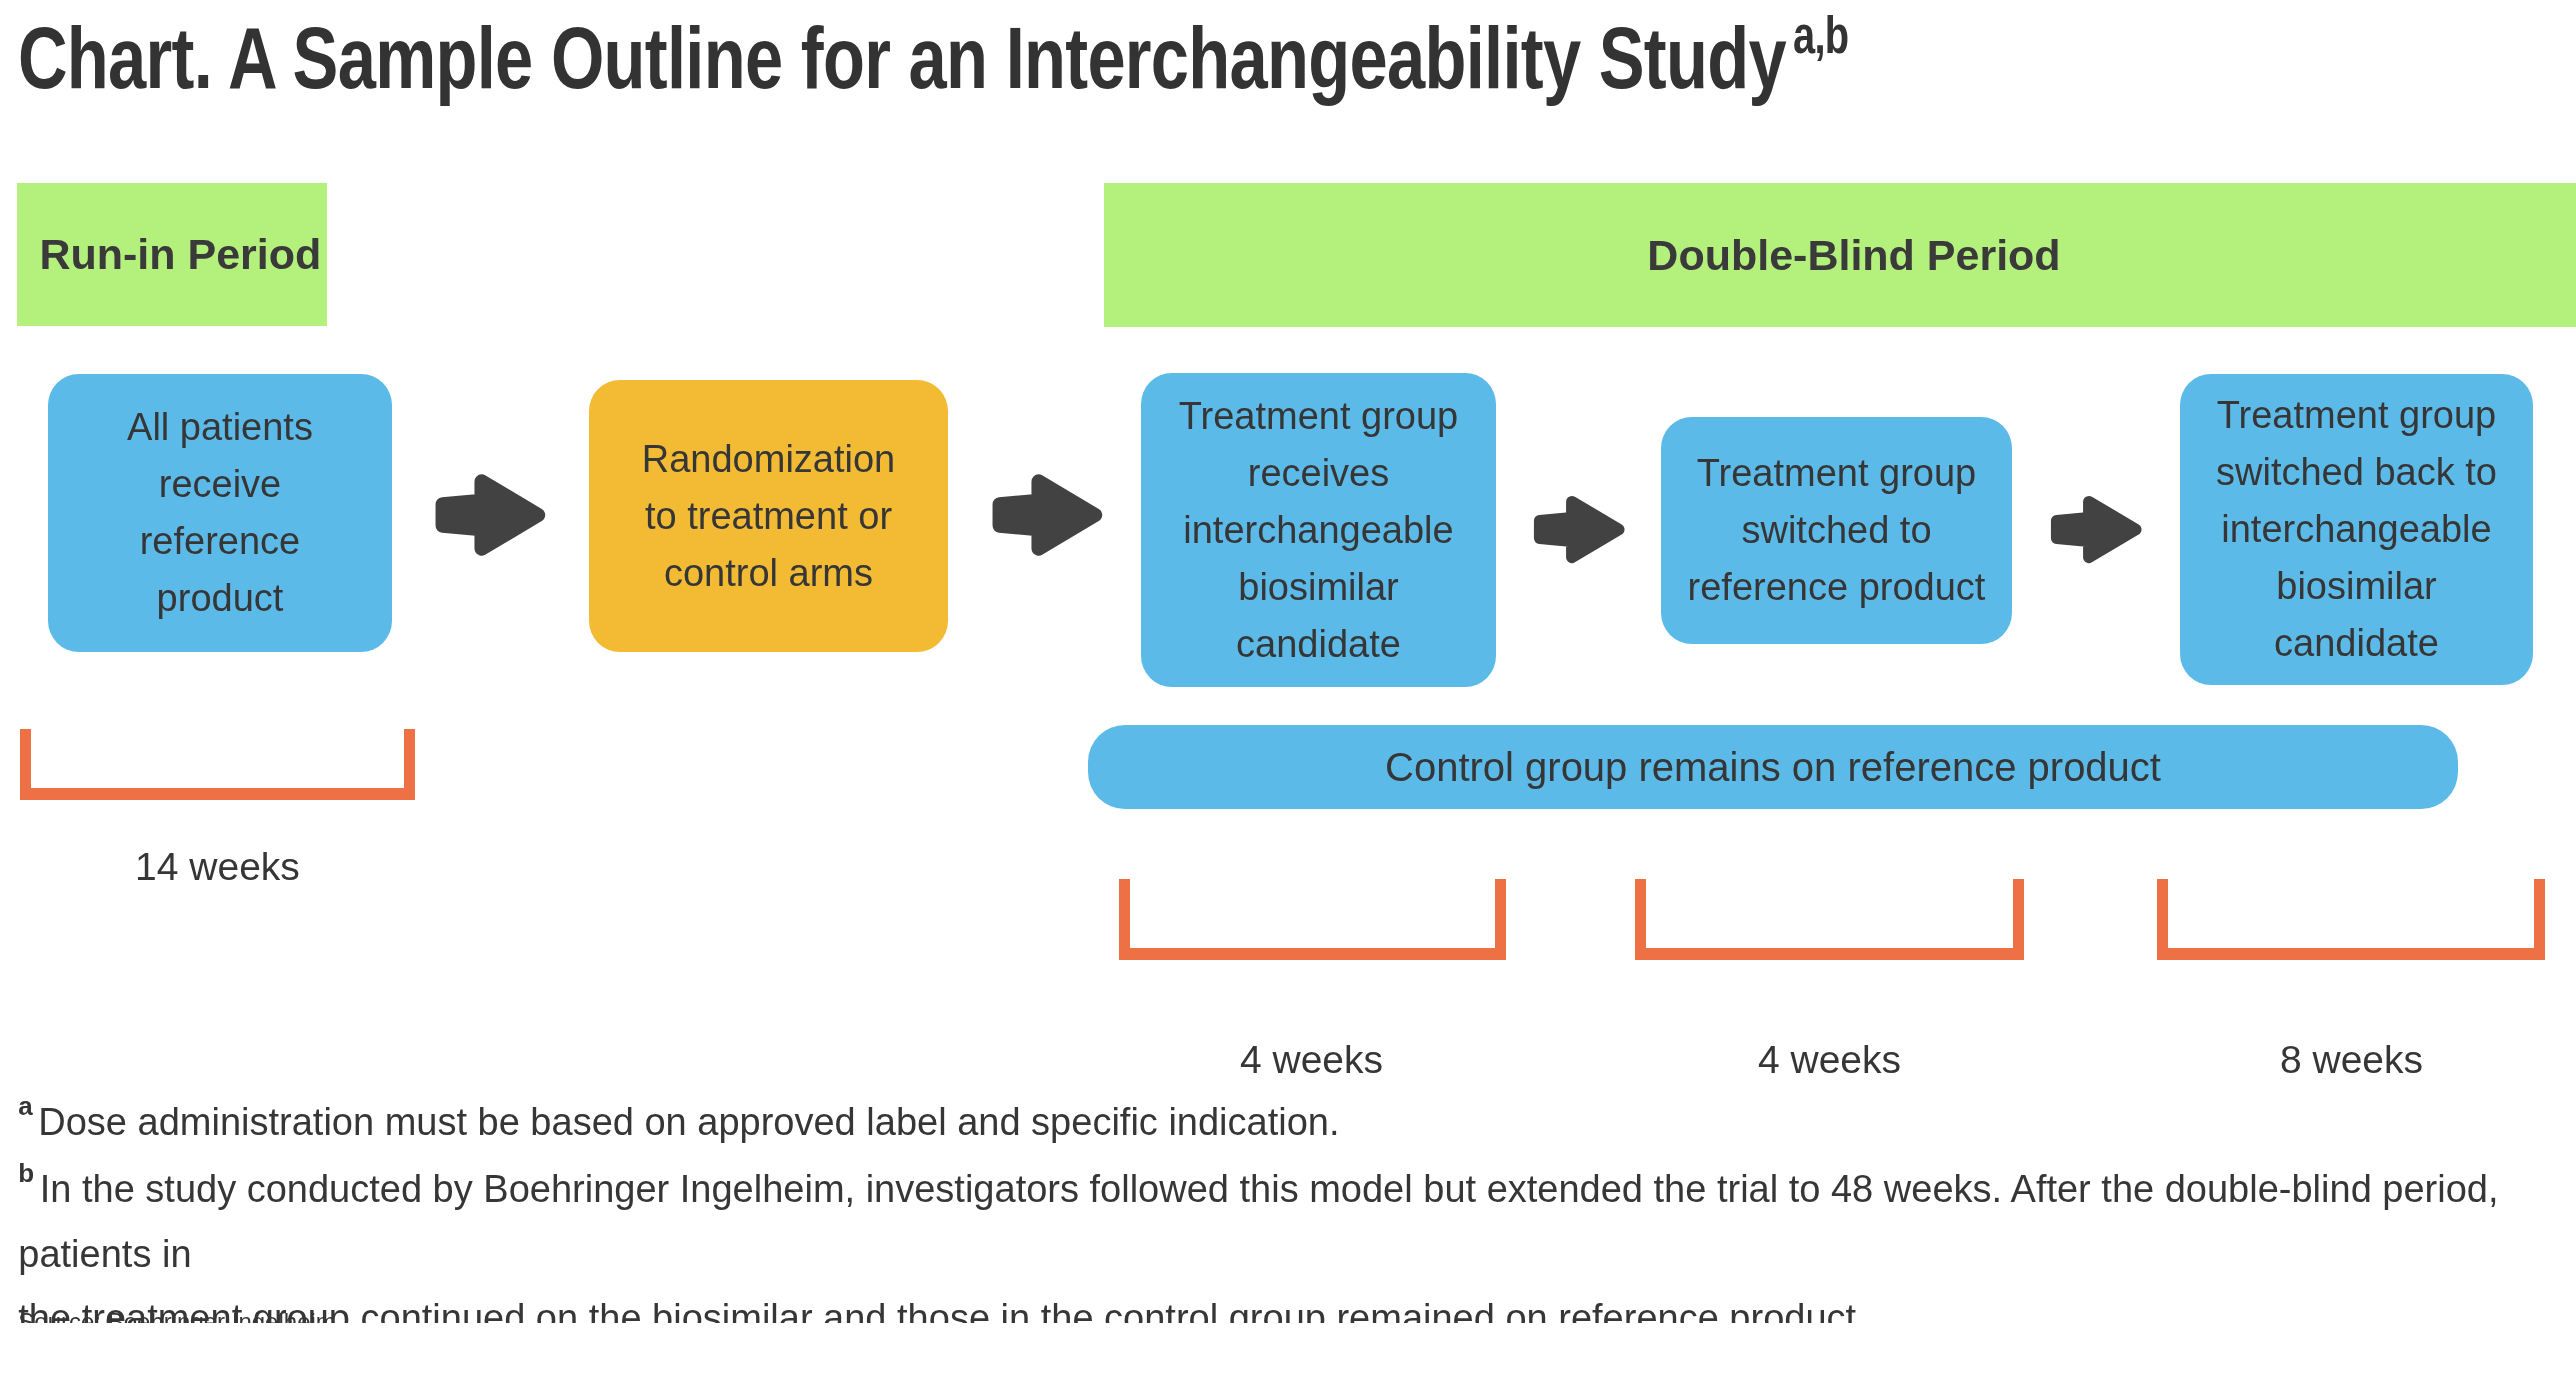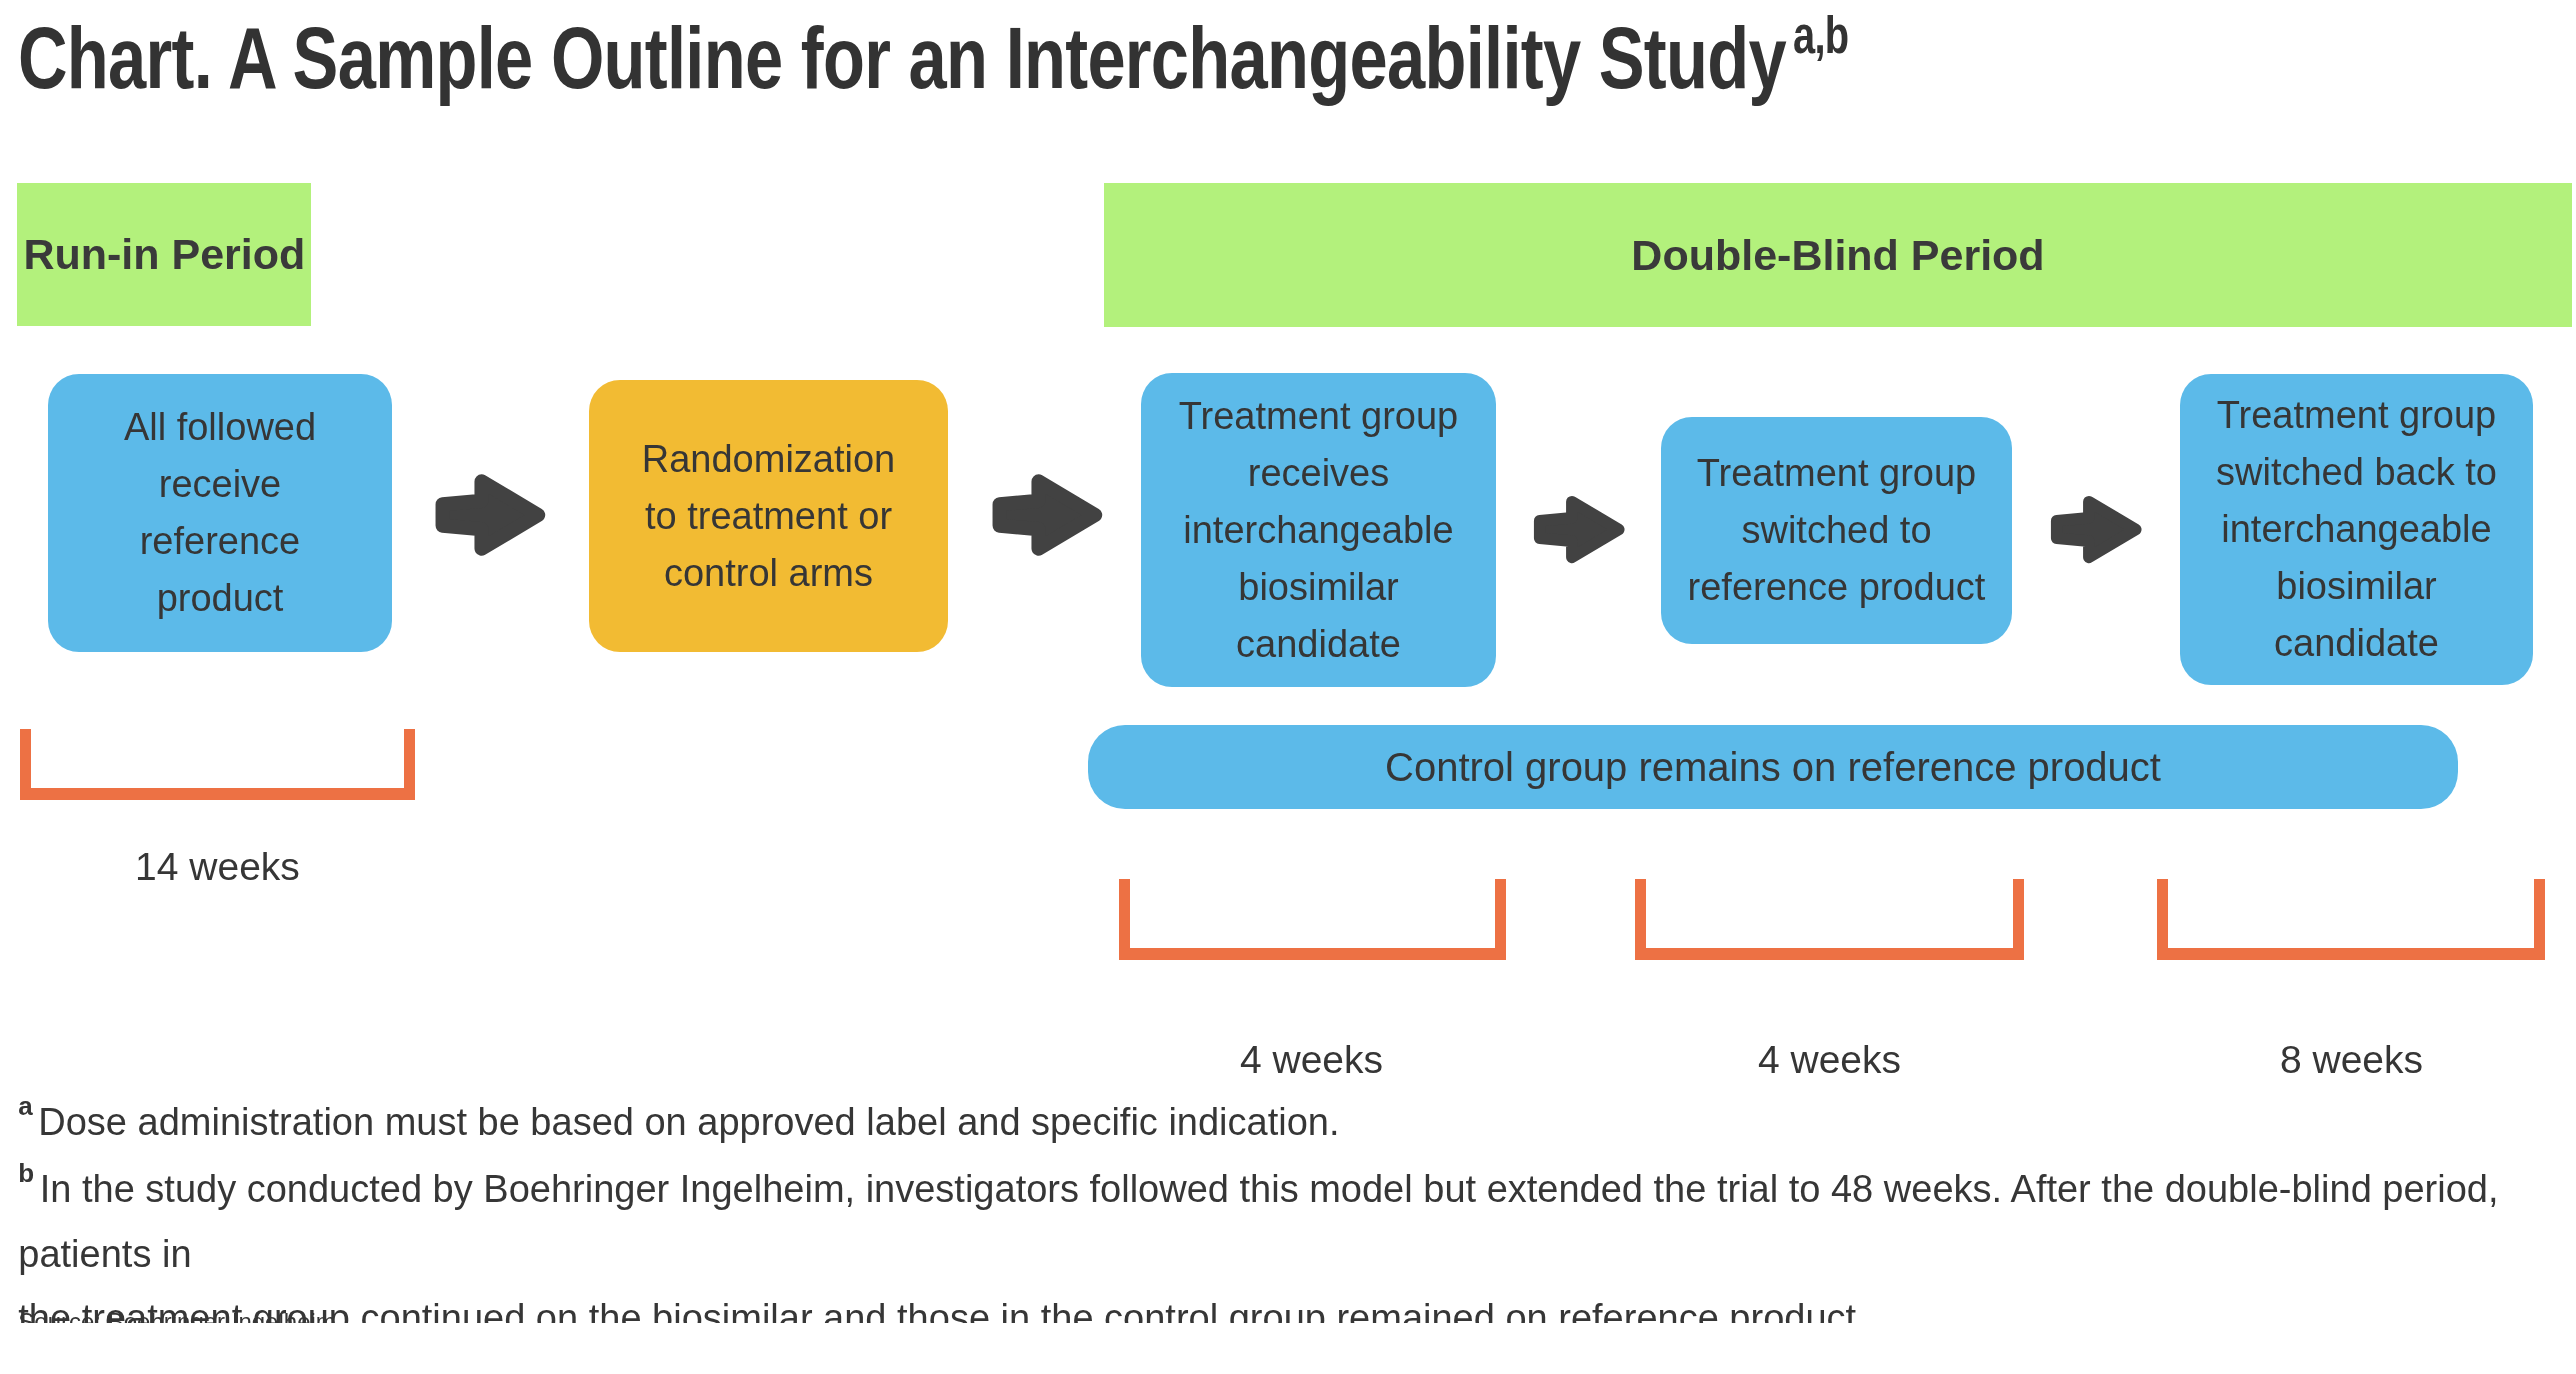--- a/index.html
+++ b/index.html
@@ -37,20 +37,21 @@
 
   
   .period-bar {
     background: #b3f17c;
     display: flex;
     align-items: center;
     justify-content: center;
     font-size: 43px;
     font-weight: bold;
     color: #3a3a3a;
+    padding-left: 16px;
   }
   .period-runin  { left: 17.4px;  top: 183px; width: 294px;  height: 143px; }
   .period-double { left: 1104px; top: 183px; width: 1468px; height: 144px; }
 
   
   .box {
     border-radius: 31px;
     display: flex;
     align-items: center;
     justify-content: center;
@@ -146,21 +147,21 @@
     <span class="title-inner"><span>Chart. A Sample Outline for an Interchangeability Study</span><span class="title-sup">a,b</span></span>
   </div>
 
   <div class="abs period-bar period-runin">
     <span>Run-in Period</span>
   </div>
   <div class="abs period-bar period-double">
     <span>Double-Blind Period</span>
   </div>
 
-  <div class="abs box box-blue box-1">All followed
+  <div class="abs box box-blue box-1">All patients
 receive
 reference
 product</div>
 
   <svg class="abs arrow arrow-1" width="115" height="92" viewBox="0 0 130 100">
     <path d="M12 38 L56 34 L56 12 L120 50 L56 88 L56 66 L12 62 Z" fill="#424242" stroke="#424242" stroke-width="16" stroke-linejoin="round"></path>
   </svg>
 
   <div class="abs box box-yellow box-2">Randomization
 to treatment or

